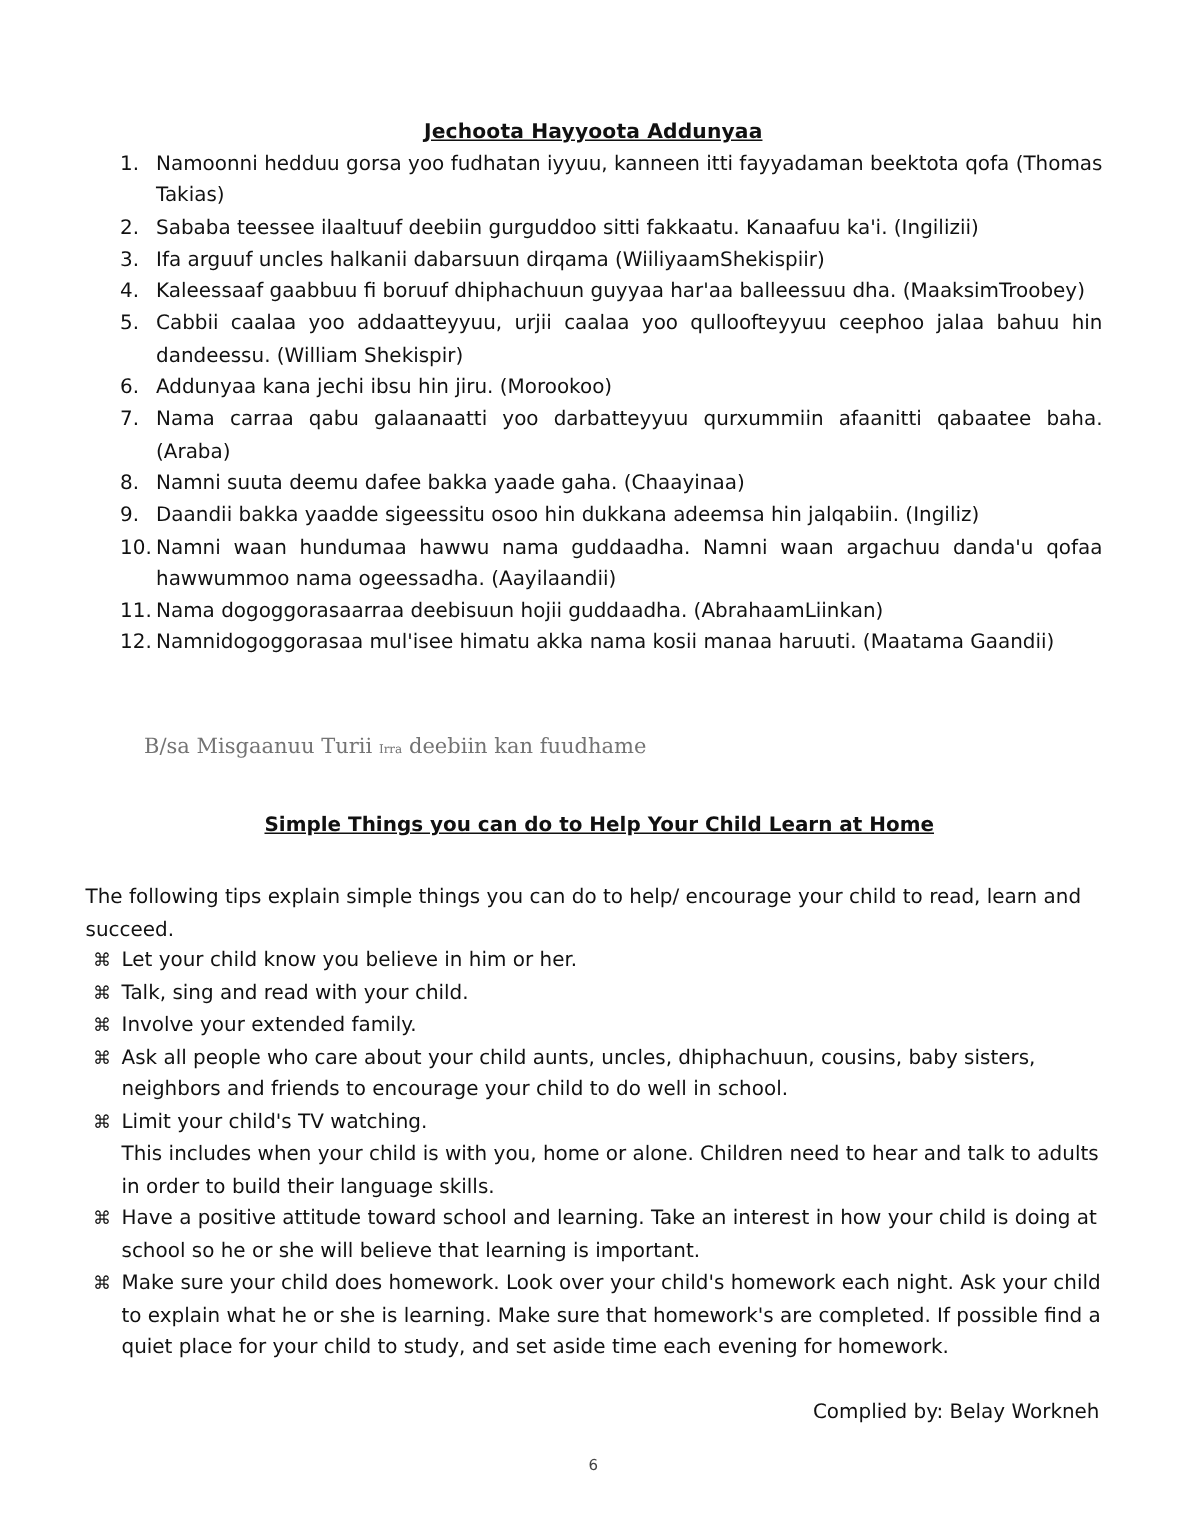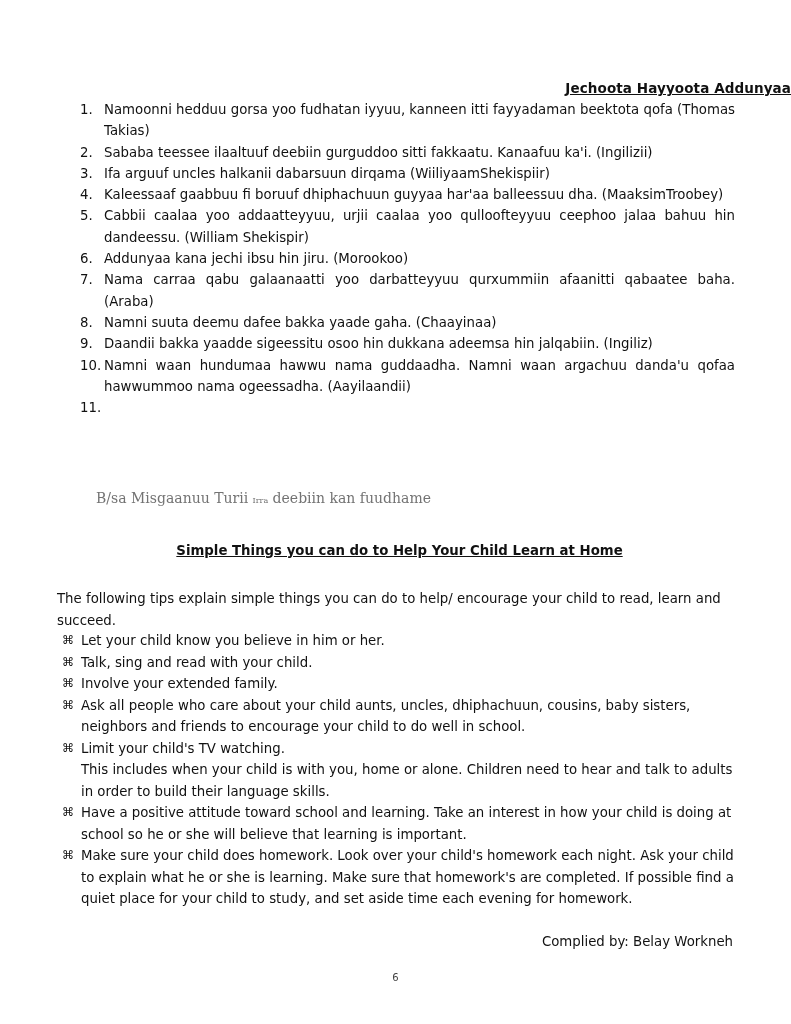--- a/index.html
+++ b/index.html
@@ -2,21 +2,21 @@
 <html><head>
 <meta charset="utf-8">
 <style>
   html, body { margin: 0; padding: 0; background: #ffffff; }
   body {
     width: 791px; height: 1024px; position: relative; overflow: hidden;
     font-family: "DejaVu Sans", sans-serif; color: #111;
   }
   .page { position: absolute; left: 0; top: 0; width: 791px; height: 1024px; }
   .title1 {
-    position: absolute; top: 80px; left: 0; width: 791px; text-align: right;
+    position: absolute; top: 80px; left: 0; width: 791px; text-align: center;
     font-weight: bold; font-size: 13.5px; text-decoration: underline; letter-spacing: 0.1px;
   }
   ol.quotes {
     position: absolute; top: 99px; left: 80px; width: 655px; margin: 0; padding: 0; list-style: none;
     font-size: 13.3px; line-height: 21.3px;
   }
   ol.quotes li { position: relative; padding-left: 24px; text-align: justify; text-align-last: left; }
   ol.quotes li .num { position: absolute; left: 0; top: 0; }
   .source {
     position: absolute; top: 490px; left: 96px;
@@ -57,21 +57,22 @@
     <li><span class="num">1.</span><span>Namoonni hedduu gorsa yoo fudhatan iyyuu, kanneen itti fayyadaman beektota qofa (Thomas Takias)</span></li>
     <li><span class="num">2.</span><span>Sababa teessee ilaaltuuf deebiin gurguddoo sitti fakkaatu. Kanaafuu ka'i. (Ingilizii)</span></li>
     <li><span class="num">3.</span><span>Ifa arguuf uncles halkanii dabarsuun dirqama (WiiliyaamShekispiir)</span></li>
     <li><span class="num">4.</span><span>Kaleessaaf gaabbuu fi boruuf dhiphachuun guyyaa har'aa balleessuu dha. (MaaksimTroobey)</span></li>
     <li><span class="num">5.</span><span>Cabbii caalaa yoo addaatteyyuu, urjii caalaa yoo qulloofteyyuu ceephoo jalaa bahuu hin dandeessu. (William Shekispir)</span></li>
     <li><span class="num">6.</span><span>Addunyaa kana jechi ibsu hin jiru. (Morookoo)</span></li>
     <li><span class="num">7.</span><span>Nama carraa qabu galaanaatti yoo darbatteyyuu qurxummiin afaanitti qabaatee baha. (Araba)</span></li>
     <li><span class="num">8.</span><span>Namni suuta deemu dafee bakka yaade gaha. (Chaayinaa)</span></li>
     <li><span class="num">9.</span><span>Daandii bakka yaadde sigeessitu osoo hin dukkana adeemsa hin jalqabiin. (Ingiliz)</span></li>
     <li><span class="num">10.</span><span>Namni waan hundumaa hawwu nama guddaadha. Namni waan argachuu danda'u qofaa hawwummoo nama ogeessadha. (Aayilaandii)</span></li>
-    <li><span class="num">11.</span></li>
+    <li><span class="num">11.</span><span>Nama dogoggorasaarraa deebisuun hojii guddaadha. (AbrahaamLiinkan)</span></li>
+    <li><span class="num">12.</span><span>Namnidogoggorasaa mul'isee himatu akka nama kosii manaa haruuti. (Maatama Gaandii)</span></li>
   </ol>
 
   <div class="source">
     <span>B/sa Misgaanuu Turii </span><span class="small">Irra</span><span> deebiin kan fuudhame</span>
   </div>
 
   <div class="title2">Simple Things you can do to Help Your Child Learn at Home</div>
 
   <div class="intro">The following tips explain simple things you can do to help/ encourage your child to read, learn and succeed.</div>
 

